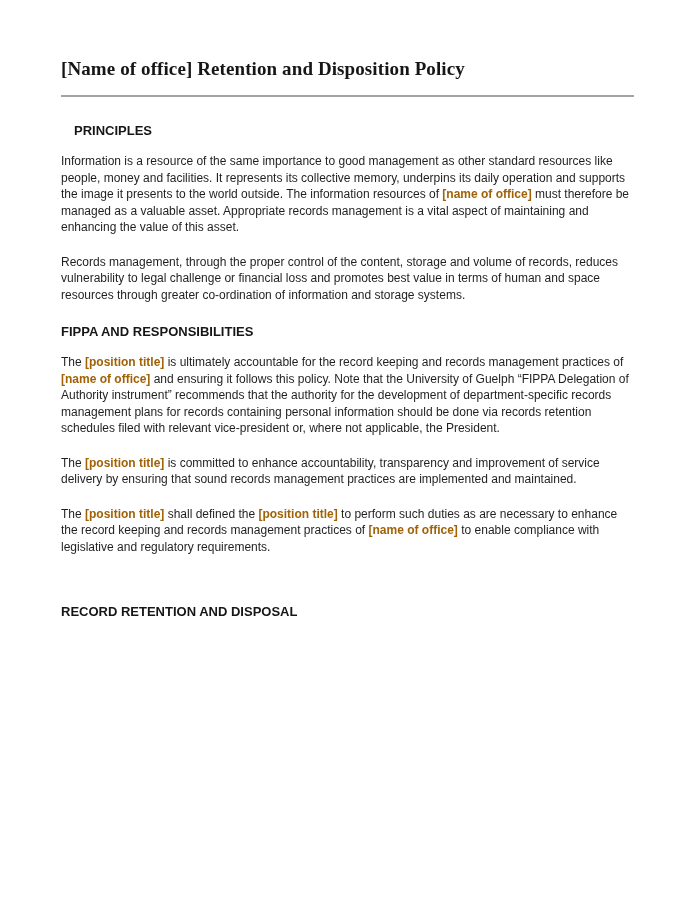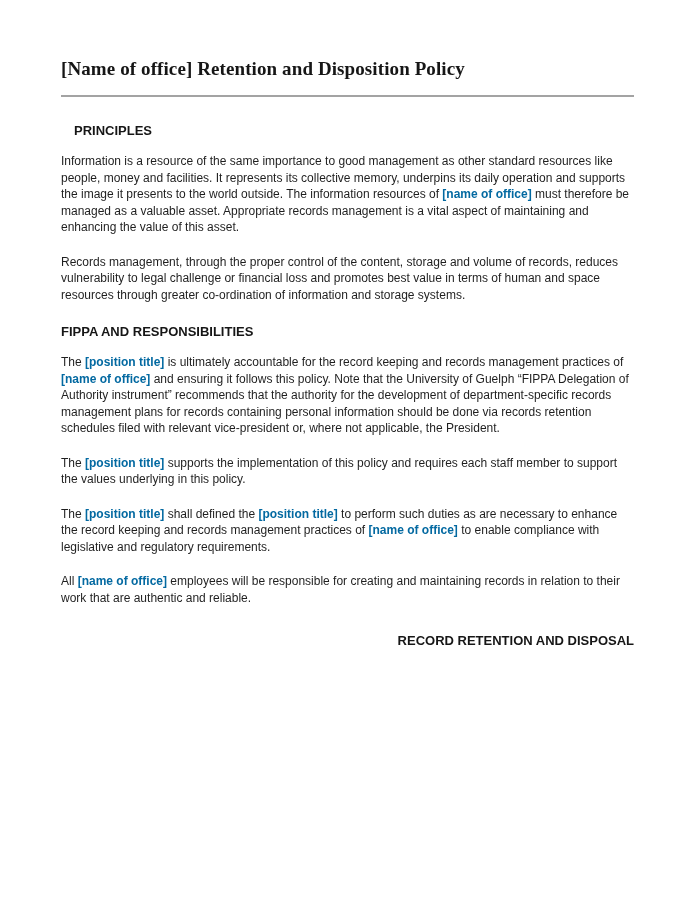--- a/index.html
+++ b/index.html
@@ -39,31 +39,30 @@
     font-weight: bold;
     font-size: 13px;
     line-height: 17px;
     color: #161616;
   }
   .section-heading.first {
     margin-top: 25px;
     padding-left: 13px;
   }
   .section-heading.extra-space {
-    margin-top: 26px;
-    text-align: right;
+    margin-top: 48px;
   }
   .para {
     margin: 0 0 18px 0;
     font-size: 12px;
     line-height: 16.5px;
     color: #1f1f1f;
   }
   .para b {
-    color: #0369a1;
+    color: #a16207;
   }
 </style>
 </head>
 <body>
 
 <div class="page">
 
   <h1 class="doc-title">[Name of office] Retention and Disposition Policy</h1>
 
   <div class="title-rule"></div>
@@ -71,23 +70,22 @@
   <h2 class="section-heading first">PRINCIPLES</h2>
 
   <p class="para"><span>Information is a resource of the same importance to good management as other standard resources like people, money and facilities. It represents its collective memory, underpins its daily operation and supports the image it presents to the world outside. The information resources of </span><b>[name of office]</b><span> must therefore be managed as a valuable asset. Appropriate records management is a vital aspect of maintaining and enhancing the value of this asset.</span></p>
 
   <p class="para"><span>Records management, through the proper control of the content, storage and volume of records, reduces vulnerability to legal challenge or financial loss and promotes best value in terms of human and space resources through greater co-ordination of information and storage systems.</span></p>
 
   <h2 class="section-heading">FIPPA AND RESPONSIBILITIES</h2>
 
   <p class="para"><span>The </span><b>[position title]</b><span> is ultimately accountable for the record keeping and records management practices of </span><b>[name of office]</b><span> and ensuring it follows this policy. Note that the University of Guelph “FIPPA Delegation of Authority instrument” recommends that the authority for the development of department-specific records management plans for records containing personal information should be done via records retention schedules filed with relevant vice-president or, where not applicable, the President.</span></p>
 
+  <p class="para"><span>The </span><b>[position title]</b><span> is committed to enhance accountability, transparency and improvement of service delivery by ensuring that sound records management practices are implemented and maintained.</span></p>
 
-  <p class="para"><span>The </span><b>[position title]</b><span> supports the implementation of this policy and requires each staff member to support the values underlying in this policy.</span></p>
 
   <p class="para"><span>The </span><b>[position title]</b><span> shall defined the </span><b>[position title]</b><span> to perform such duties as are necessary to enhance the record keeping and records management practices of </span><b>[name of office]</b><span> to enable compliance with legislative and regulatory requirements.</span></p>
 
-  <p class="para"><span>All </span><b>[name of office]</b><span> employees will be responsible for creating and maintaining records in relation to their work that are authentic and reliable.</span></p>
 
 
   <h2 class="section-heading extra-space">RECORD RETENTION AND DISPOSAL</h2>
 
 </div>
 
 </body></html>

